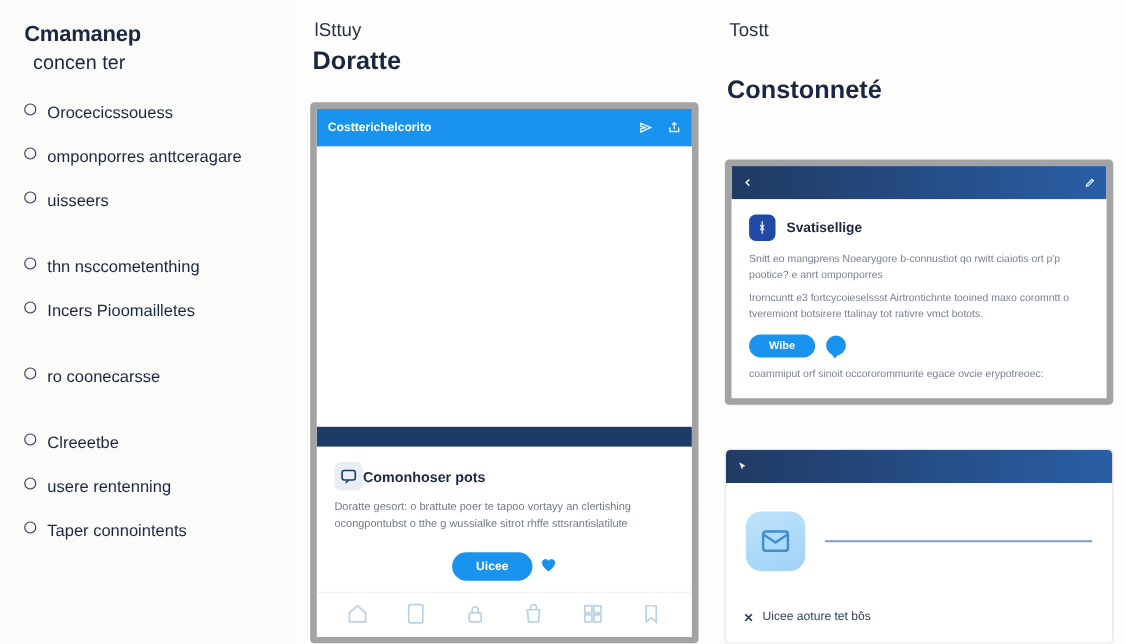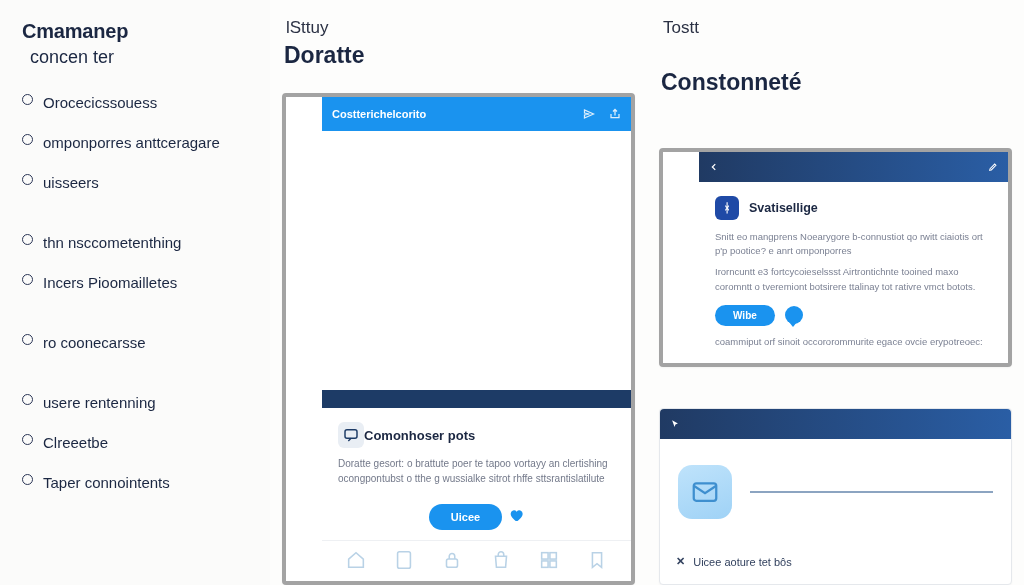--- a/index.html
+++ b/index.html
@@ -10,21 +10,21 @@
   .sidebar h1 { font-size: 20px; font-weight: 800; color: #1b2742; letter-spacing: -0.2px; }
   .sidebar h2 { font-size: 18px; font-weight: 400; color: #1b2742; margin: 4px 0 26px 8px; }
   .nav-list { list-style: none; }
   .nav-item { display: flex; gap: 10px; font-size: 15px; color: #1b2742; font-weight: 500; height: 40px; cursor: pointer; }
   .bullet { width: 11px; height: 11px; border: 1.5px solid #2a3555; border-radius: 50%; flex: 0 0 auto; }
   .nav-spacer { height: 20px; }
   
   .col { flex: 1 1 0; padding: 18px 12px 0 12px; display: flex; flex-direction: column; min-width: 0; justify-content: space-between; }
   .col-title-sm { font-size: 17px; color: #2b3144; font-weight: 400; margin-bottom: 2px; margin-left: 4px; }
   .col-title { font-size: 23px; color: #1b2742; font-weight: 700; margin: 2px 0 24px 2px; }
-  .panel { background: #fff; border: 4px solid #a3a3a3; border-radius: 4px; box-shadow: 0 1px 2px rgba(0,0,0,.04); overflow: hidden; display: flex; flex-direction: column; padding-left: 36px; }
+  .panel { background: #fff; border: 6px solid #a3a3a3; border-radius: 4px; box-shadow: 0 1px 2px rgba(0,0,0,.04); overflow: hidden; display: flex; flex-direction: column; }
   
   .mid-panel { flex: 1; }
   .blue-header { height: 34px; background: #1a93ef; color: #fff; font-size: 11px; font-weight: 600; display: flex; align-items: center; padding: 0 10px; position: relative; }
   .blue-header .act { margin-left: auto; display: flex; gap: 14px; opacity: .85; }
   .blue-header .act svg { width: 12px; height: 12px; }
   .mid-body { flex: 1; background: #fff; }
   .divider-bar { height: 18px; background: #1d3b66; }
   .card { padding: 14px 16px 10px 16px; }
   .card-head { display: flex; align-items: center; gap: 0; margin-bottom: 8px; }
   .card-icon-sq { width: 26px; height: 26px; border-radius: 6px; background: #e9eef4; display: flex; align-items: center; justify-content: center; color: #1d3b66; }
@@ -88,25 +88,25 @@
           <span>Incers Pioomailletes</span>
         </li>
       <li class="nav-spacer"></li>
       <li class="nav-item">
           <span class="bullet"></span>
           <span>ro coonecarsse</span>
         </li>
       <li class="nav-spacer"></li>
       <li class="nav-item">
           <span class="bullet"></span>
+          <span>Clreeetbe</span>
+        </li>
+      <li class="nav-item">
+          <span class="bullet"></span>
           <span>usere rentenning</span>
-        </li>
-      <li class="nav-item">
-          <span class="bullet"></span>
-          <span>Clreeetbe</span>
         </li>
       <li class="nav-item">
           <span class="bullet"></span>
           <span>Taper connointents</span>
         </li>
     </ul>
   </aside>
 
   <section class="col">
     <div class="col-title-sm">lSttuy</div>

